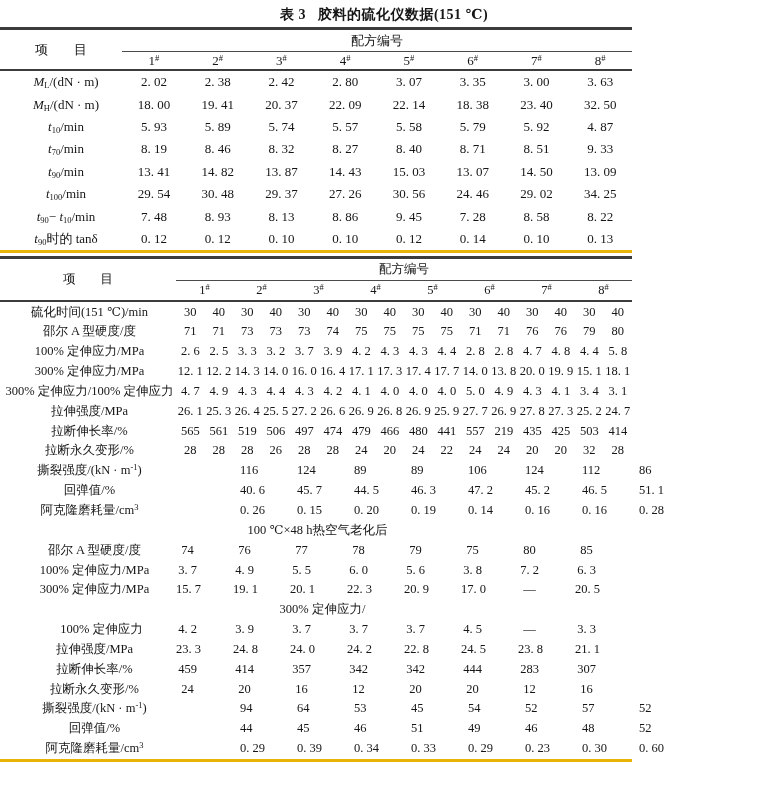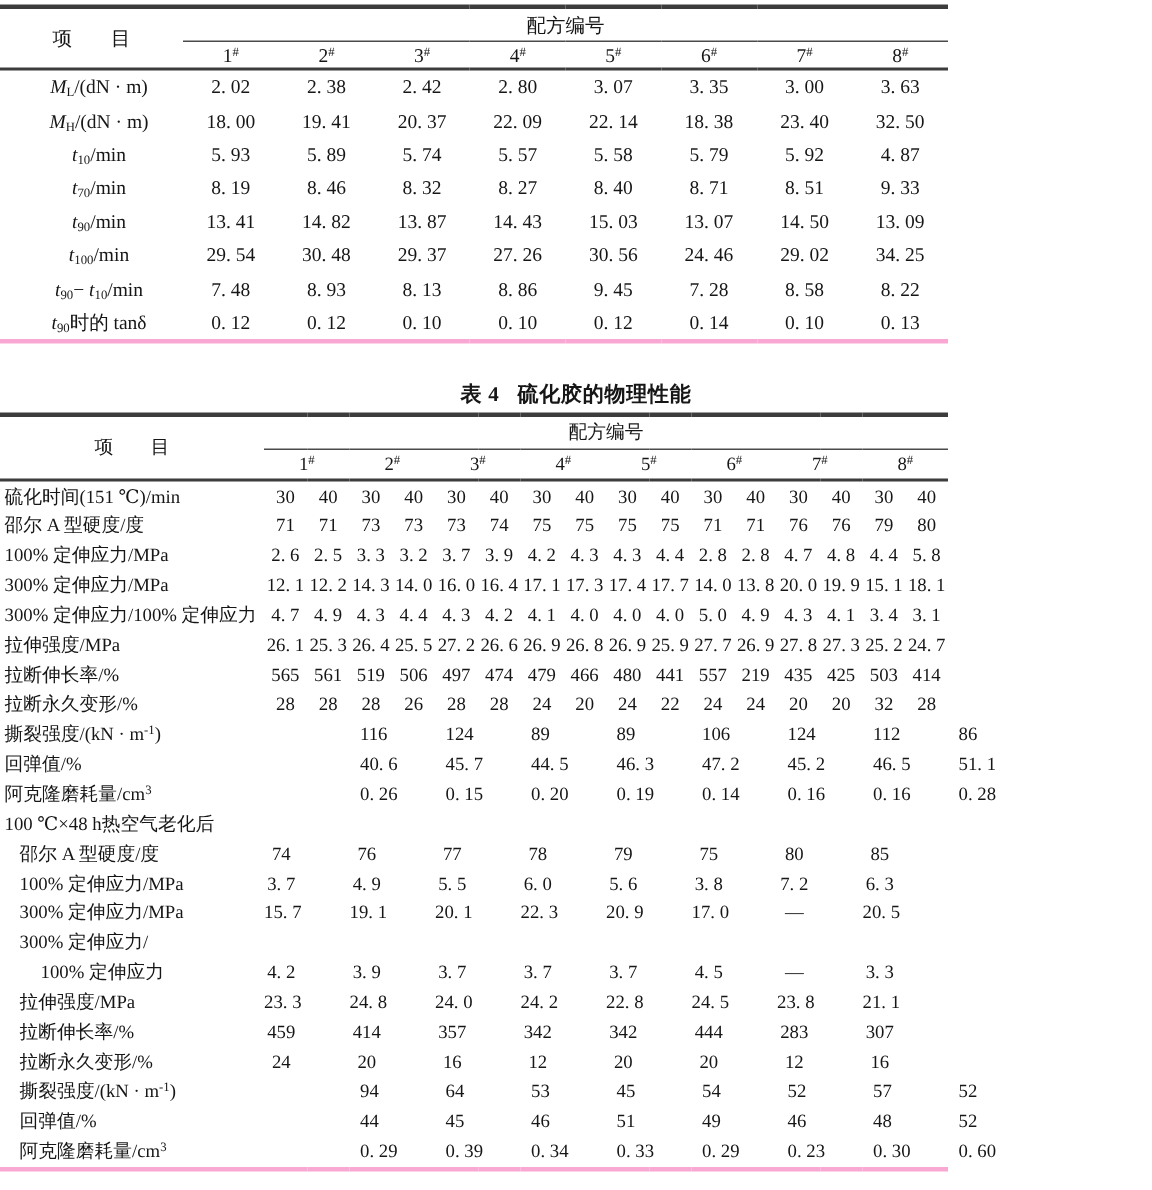--- a/index.html
+++ b/index.html
@@ -14,21 +14,21 @@
     text-align:center; font-weight:bold; font-size:14px; letter-spacing:0.5px;
     white-space:nowrap;
   }
   .tbl-title .tsp { display:inline-block; width:12px; }
   #title3 { padding-top:6px; }
   #title4 { padding-top:25px; }
 
   table {
     width:632px; border-collapse:collapse; table-layout:fixed;
     margin-top:3px;
-    border-top:3px solid #3c3c3c; border-bottom:3px solid #f9a8d4;
+    border-top:3px solid #3c3c3c; border-bottom:3px solid #eab308;
   }
   th { font-weight:normal; }
   th, td { padding:0; vertical-align:middle; white-space:nowrap; overflow:visible; }
 
   
   .group-h { text-align:center; border-bottom:1px solid #4a4a4a; }
   tr.colrow th { text-align:center; border-bottom:2.5px solid #3c3c3c; }
   th.item-h { text-align:center; border-bottom:2.5px solid #3c3c3c; }
 
   sub, sup { font-size:8.5px; line-height:0; }
@@ -40,32 +40,35 @@
   #t3 thead tr.grouprow th { height:21px; }
   #t3 thead tr.colrow th { height:17px; }
   #t3 tbody td { height:22.4px; text-align:center; }
   #t3 tbody td.lbl { text-align:center; padding-left:10px; }
 
   
   #t4 { font-size:12.5px; }
   #t4 thead tr.grouprow th { height:21px; }
   #t4 thead tr.colrow th { height:19px; }
   #t4 tbody td { height:19.85px; text-align:center; }
-  #t4 tbody td.lbl { text-align:left; padding-left:3px; }
+  #t4 tbody td.lbl { text-align:center; padding-left:3px; }
   #t4 tbody td.lbl.ind1 { padding-left:13px; }
   #t4 tbody td.lbl.ind2 { padding-left:27px; }
   #t4 td.pv-left  { text-align:center; padding-right:34px; }
   #t4 td.pv-right { text-align:right; padding-left:64px; }
   #t4 td.sect { text-align:left; padding-left:3px;margin-top:48px; }
 </style>
 </head>
 <body>
 
 <div class="page">
 
+  <div class="tbl-title" id="title3">
+    <span>表 3</span><span class="tsp"></span><span>胶料的硫化仪数据(151 ℃)</span>
+  </div>
 
   <table id="t3">
     <colgroup id="t3cols">
         <col style="width: 122px;">
         <col>
         <col>
         <col>
         <col>
         <col>
         <col>
@@ -173,23 +176,20 @@
           <td>0. 10</td>
           <td>0. 10</td>
           <td>0. 12</td>
           <td>0. 14</td>
           <td>0. 10</td>
           <td>0. 13</td>
         </tr>
       </tbody>
   </table>
 
-  <div class="tbl-title" id="title4">
-    <span>表 4</span><span class="tsp"></span><span>硫化胶的物理性能</span>
-  </div>
 
   <table id="t4">
     <colgroup id="t4cols">
         <col style="width: 176px;">
         <col>
         <col>
         <col>
         <col>
         <col>
         <col>

